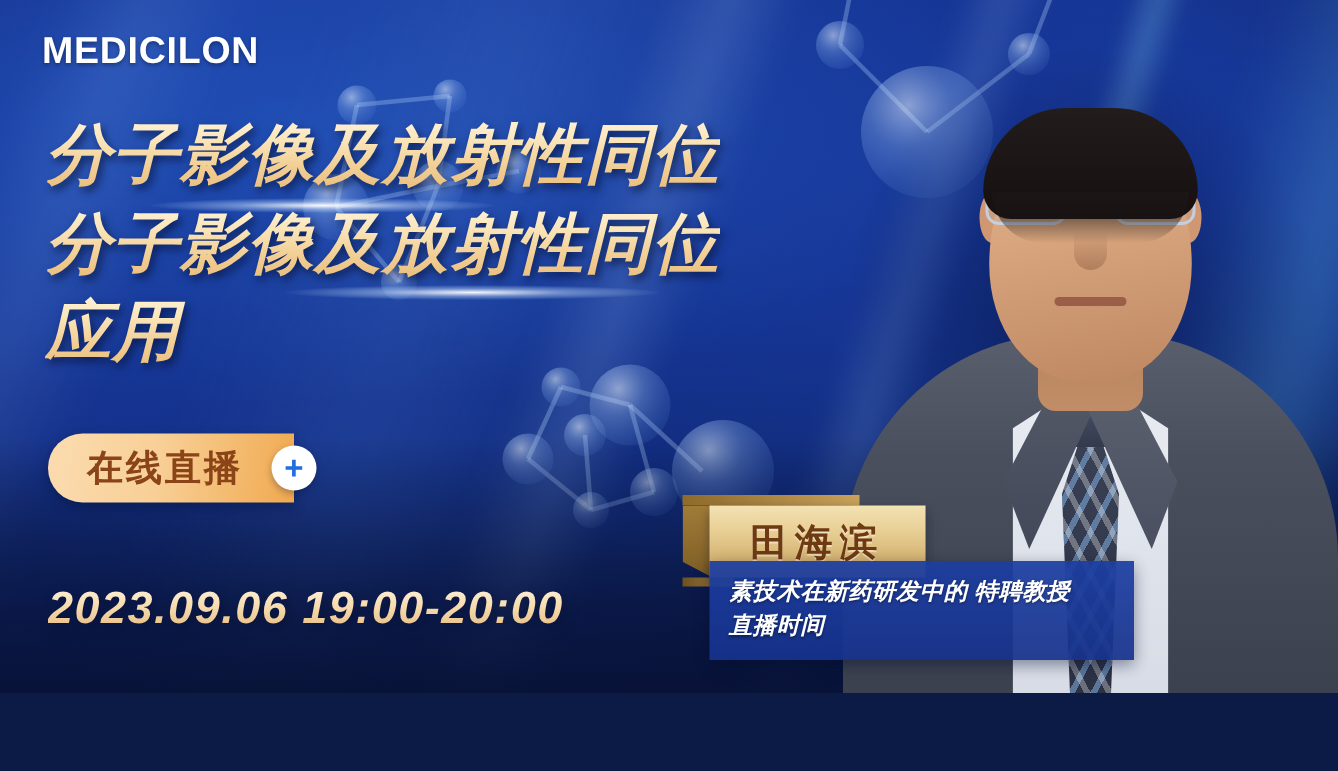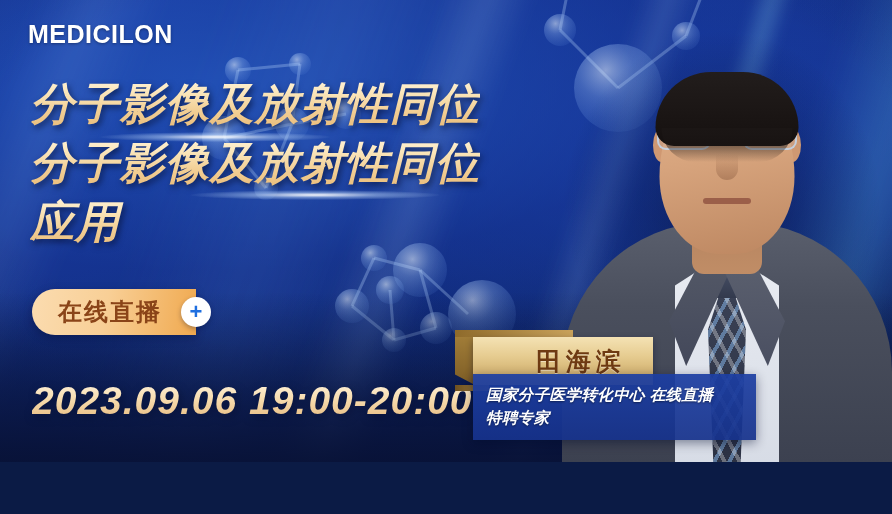--- a/index.html
+++ b/index.html
@@ -79,21 +79,21 @@
       width:30px;height:30px;border-radius:50%;background:#ffffff;
       display:flex;align-items:center;justify-content:center;
       font-size:22px;font-weight:bold;color:#1f6fe0;line-height:1;margin:0 -15px;z-index:2;
       box-shadow:0 2px 5px rgba(3,12,45,.30);
   }
 
   
   .timewrap{position:absolute;left:32px;top:375px;z-index:7;}
   .time-label{font-size:29px;font-weight:bold;font-style:italic;color:#ffffff;letter-spacing:3px;line-height:1.2;
       text-shadow:2px 3px 5px rgba(3,12,45,.6);}
-  .time-value{margin-top:3px;font-size:39px;font-weight:bold;font-style:italic;letter-spacing:1px;line-height:1.2;
+  .time-value{margin-top:13px;font-size:30px;font-weight:bold;font-style:italic;letter-spacing:1px;line-height:1.2;
       background:linear-gradient(180deg,#fff6e4 0%,#f7dcae 45%,#e3b477 100%);
       -webkit-background-clip:text;background-clip:text;color:transparent;-webkit-text-fill-color:transparent;
       filter:drop-shadow(2px 3px 4px rgba(3,12,45,.6));}
 
   
   .speaker{position:absolute;right:0;bottom:0;width:330px;height:514px;z-index:4;overflow:hidden;}
   .sp-shadow{position:absolute;left:-40px;top:40px;width:400px;height:480px;
       background:radial-gradient(55% 50% at 50% 45%, rgba(4,12,45,.55) 0%, rgba(4,12,45,0) 72%);}
 
   .fig{position:absolute;left:50%;transform:translateX(-50%);}
@@ -153,21 +153,21 @@
   .ribbon-top{position:absolute;left:-18px;top:-7px;width:118px;height:7px;
       background:linear-gradient(90deg,#8e6a2b,#c9a25b);}
   .ribbon-fold{position:absolute;left:-18px;top:0;width:20px;height:48px;
       background:linear-gradient(180deg,#a07c38,#7d5d25);clip-path:polygon(0 0,100% 0,100% 100%,0 78%);}
   .ribbon-foot{position:absolute;left:-18px;top:48px;width:34px;height:6px;
       background:linear-gradient(90deg,#6d5020,#b08c45);}
   .nameplate{position:relative;height:48px;display:flex;align-items:center;padding:0 27px;
       background:linear-gradient(180deg,#f4e2b4 0%,#e7cd92 38%,#d7b878 68%,#c9a45f 100%);
       box-shadow:0 3px 7px rgba(3,12,45,.4);}
   .nameplate span{font-size:25px;font-weight:bold;letter-spacing:5px;color:#6e3a12;
-      text-shadow:0 1px 0 rgba(255,255,255,.45);margin-left:36px;}
+      text-shadow:0 1px 0 rgba(255,255,255,.45);}
 
   
   .infopanel{position:absolute;left:473px;top:374px;width:283px;z-index:9;
       padding:9px 11px 11px 13px;
       background:linear-gradient(180deg,rgba(28,62,162,.93) 0%,rgba(22,50,140,.93) 100%);
       box-shadow:0 3px 10px rgba(3,12,45,.45);}
   .infoline{font-size:15.5px;font-weight:bold;font-style:italic;color:#ffffff;letter-spacing:.4px;line-height:23px;
       white-space:nowrap;text-shadow:0 1px 2px rgba(0,0,0,.45);}
 </style>
 </head>
@@ -306,17 +306,17 @@
   <div class="namebar">
     <div class="ribbon-top"></div>
     <div class="ribbon-fold"></div>
     <div class="ribbon-foot"></div>
     <div class="nameplate">
       <span>田海滨</span>
     </div>
   </div>
 
   <div class="infopanel">
-    <div class="infoline">国家分子医学转化中心 在线直播</div>
-    <div class="infoline">特聘专家</div>
+    <div class="infoline">素技术在新药研发中的 特聘教授</div>
+    <div class="infoline">直播时间</div>
   </div>
 
 </div>
 
 </body></html>

